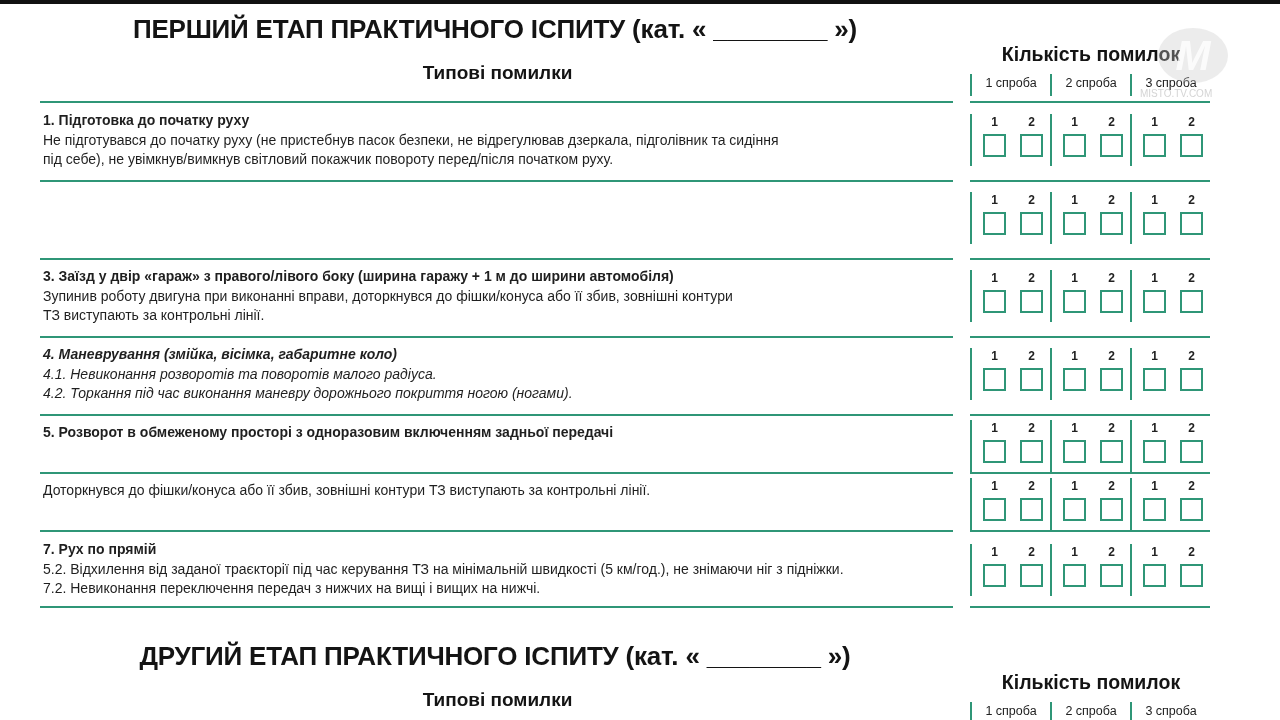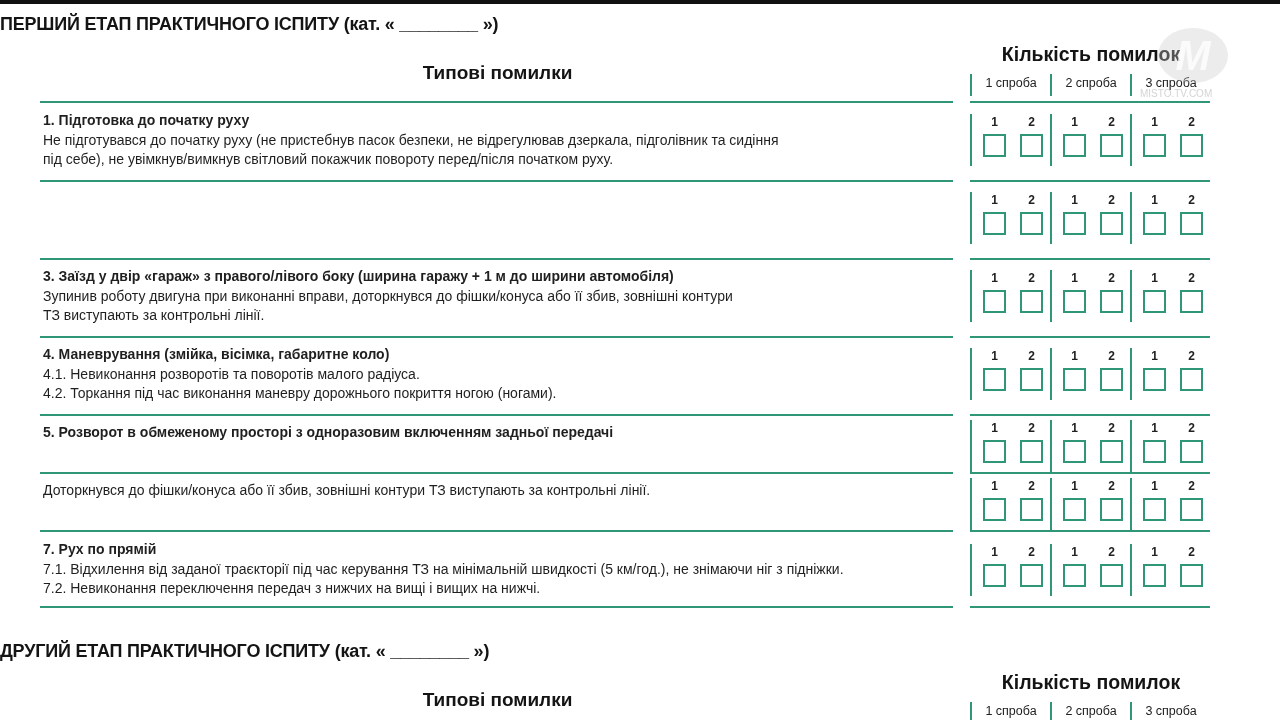--- a/index.html
+++ b/index.html
@@ -3,22 +3,22 @@
   <meta charset="utf-8">
   <style>
     html, body { margin: 0; padding: 0; }
     body {
       width: 1280px; height: 720px; overflow: hidden; position: relative;
       background: #ffffff; color: #1a1a1a;
       font-family: "Liberation Sans", "DejaVu Sans", sans-serif;
     }
     .topbar { position: absolute; left: 0; top: 0; width: 1280px; height: 4px; background: #111; }
     .stage-title {
-      position: absolute; left: 0; width: 990px; text-align: left;
-      font-weight: bold; font-size: 18px; letter-spacing: -0.2px; color: #141414;
+      position: absolute; left: 0; width: 990px; text-align: center;
+      font-weight: bold; font-size: 26px; letter-spacing: -0.2px; color: #141414;
     }
     .section-title {
       position: absolute; left: 40px; width: 915px; text-align: center;
       font-weight: bold; font-size: 19px; color: #141414;
     }
     .count-title {
       position: absolute; left: 975px; width: 232px; text-align: center;
       font-weight: bold; font-size: 19.5px; color: #141414;
     }
     .attempt-head {
@@ -188,21 +188,21 @@
         <div class="slot">
           <div class="num">1</div>
           <div class="box"></div>
         </div>
         <div class="slot">
           <div class="num">2</div>
           <div class="box"></div>
         </div>
       </div>
     </div>
-    <div class="item" style="top: 345px;">
+    <div class="item" style="top: 345px; font-style: italic;">
       <div class="t">4. Маневрування (змійка, вісімка, габаритне коло)</div>
       <div class="d">4.1. Невиконання розворотів та поворотів малого радіуса.
 4.2. Торкання під час виконання маневру дорожнього покриття ногою (ногами).</div>
     </div>
     <div class="grid" style="top: 348px;">
       <div class="att">
         <div class="slot">
           <div class="num">1</div>
           <div class="box"></div>
         </div>
@@ -297,21 +297,21 @@
           <div class="box"></div>
         </div>
         <div class="slot">
           <div class="num">2</div>
           <div class="box"></div>
         </div>
       </div>
     </div>
     <div class="item" style="top: 540px;">
       <div class="t">7. Рух по прямій</div>
-      <div class="d">7.1.  Відхилення від заданої траєкторії під час керування ТЗ на мінімальній швидкості (5 км/год.), не знімаючи ніг з підніжки.
+      <div class="d">5.2.  Відхилення від заданої траєкторії під час керування ТЗ на мінімальній швидкості (5 км/год.), не знімаючи ніг з підніжки.
 7.2. Невиконання переключення передач з нижчих на вищі і вищих на нижчі.</div>
     </div>
     <div class="grid" style="top: 544px;">
       <div class="att">
         <div class="slot">
           <div class="num">1</div>
           <div class="box"></div>
         </div>
         <div class="slot">
           <div class="num">2</div>

